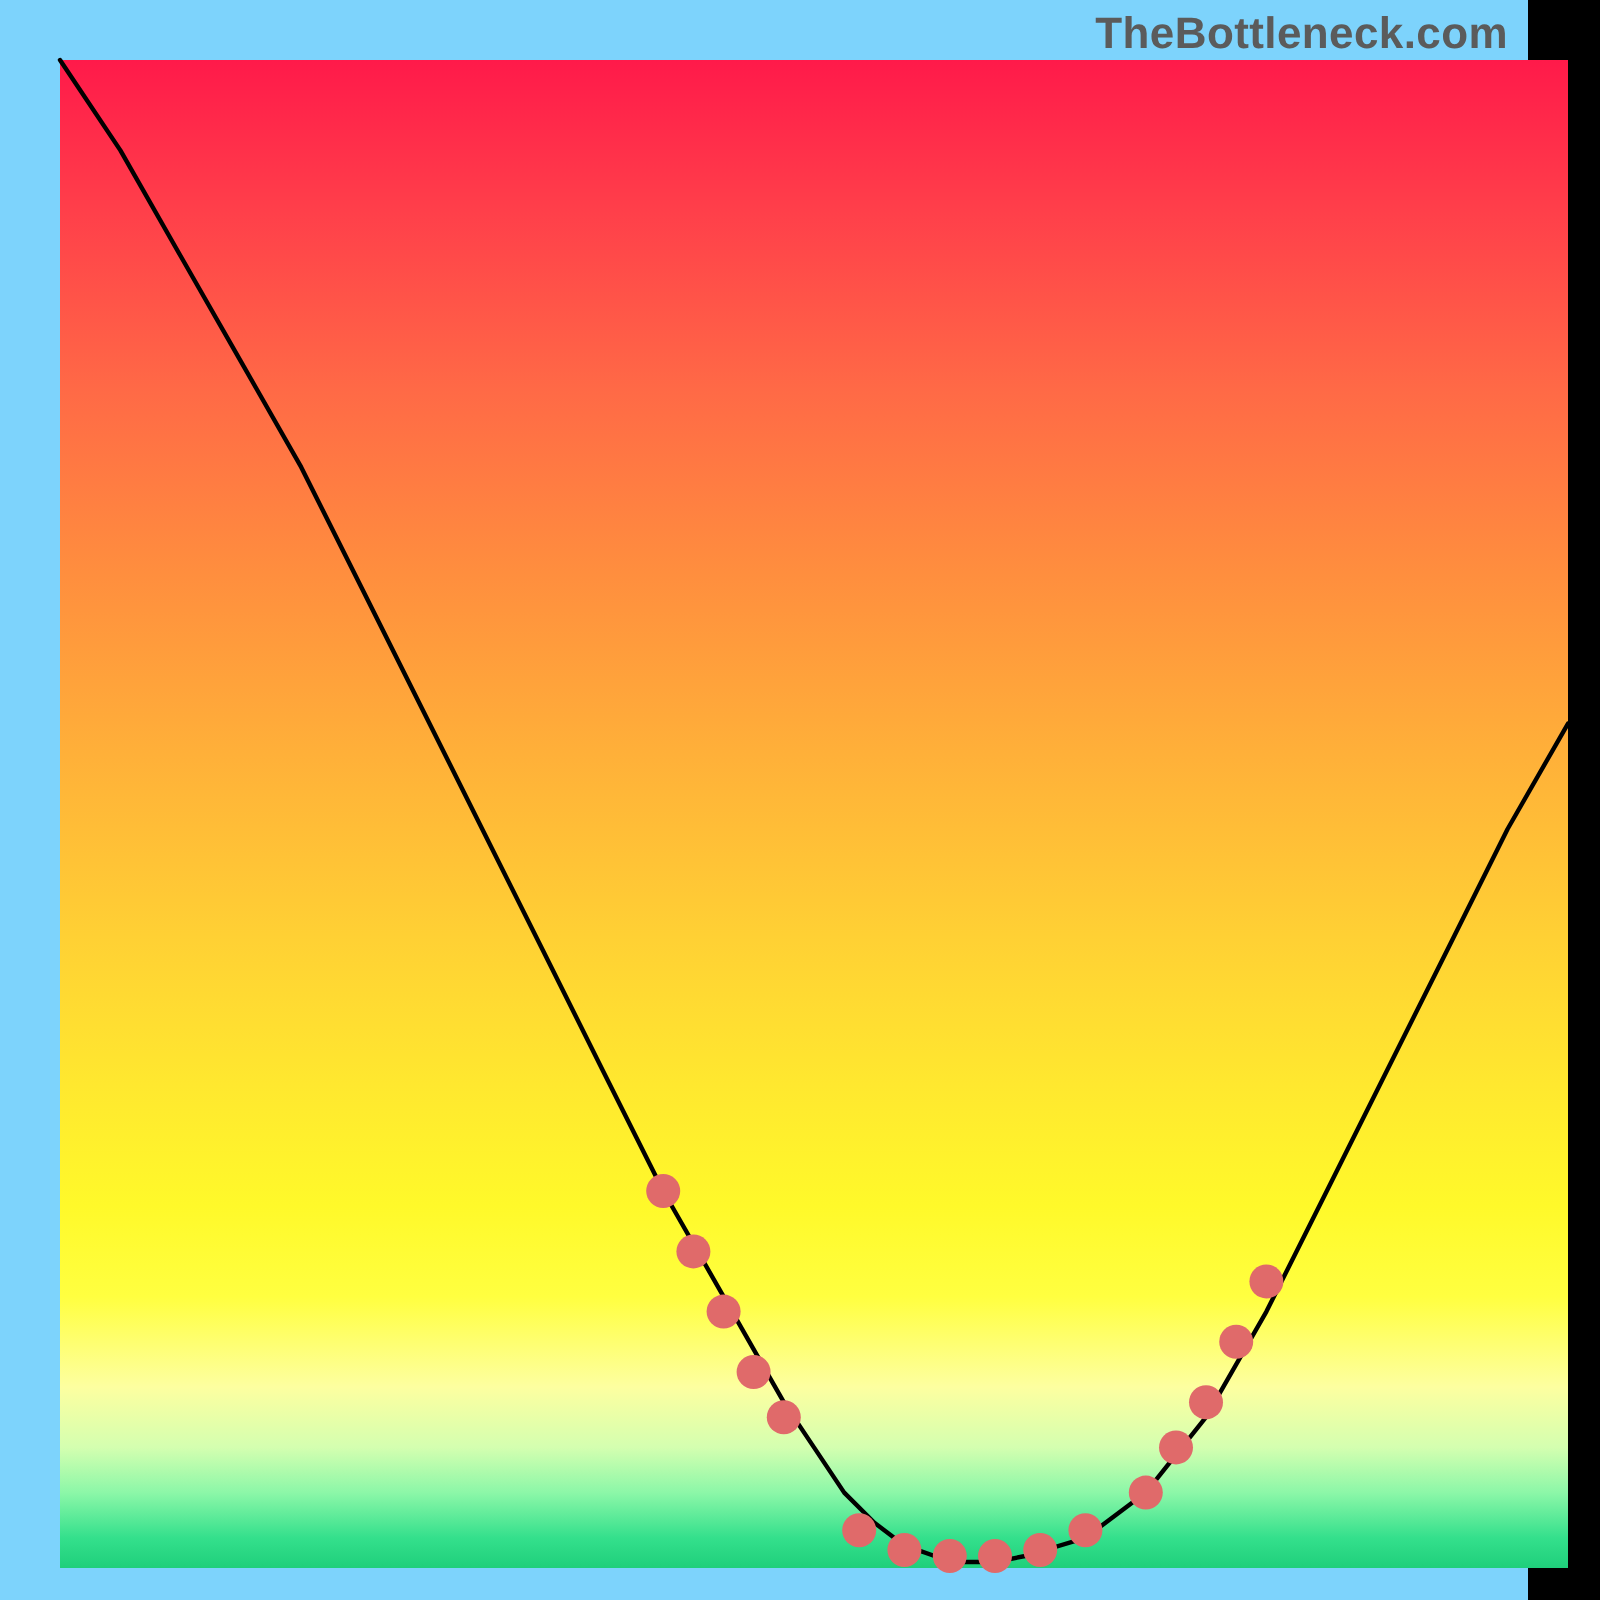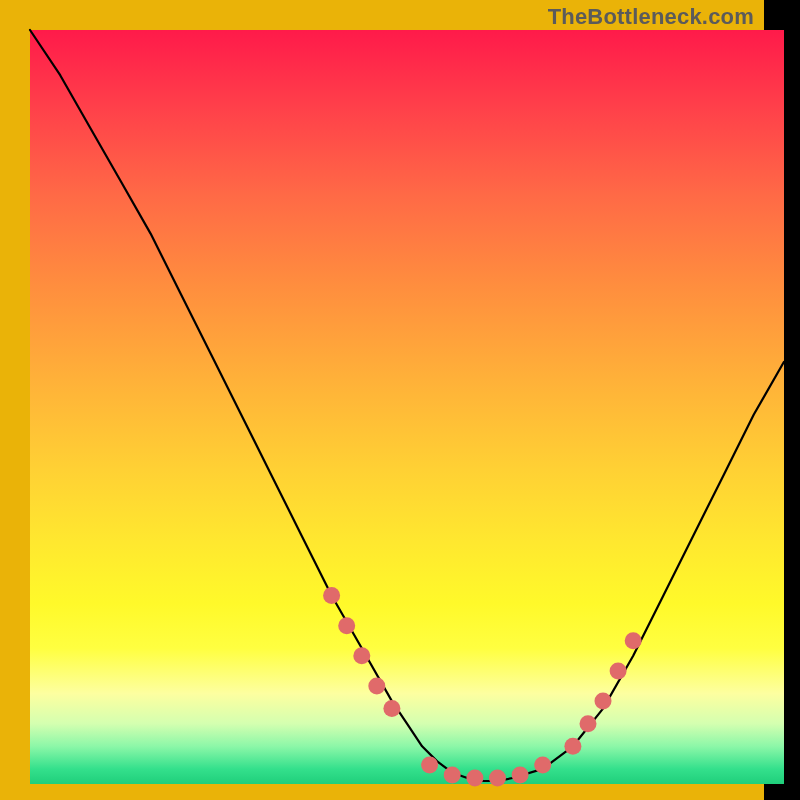--- a/index.html
+++ b/index.html
@@ -1,21 +1,21 @@
 <!DOCTYPE html>
 <html><head>
 <meta charset="utf-8">
 <style>
   * { margin: 0; padding: 0; box-sizing: border-box; }
   html, body { width: 800px; height: 800px; overflow: hidden; background: #000; }
   .stage {
     position: relative;
     width: 764px;
     height: 800px;
-    background: #eab308;
+    background: #7dd3fc;
   }
   .watermark {
     position: absolute;
     top: 4px;
     right: 10px;
     font-family: Arial, Helvetica, sans-serif;
     font-size: 22px;
     font-weight: 600;
     color: #5b5b5b;
     letter-spacing: 0.2px;

